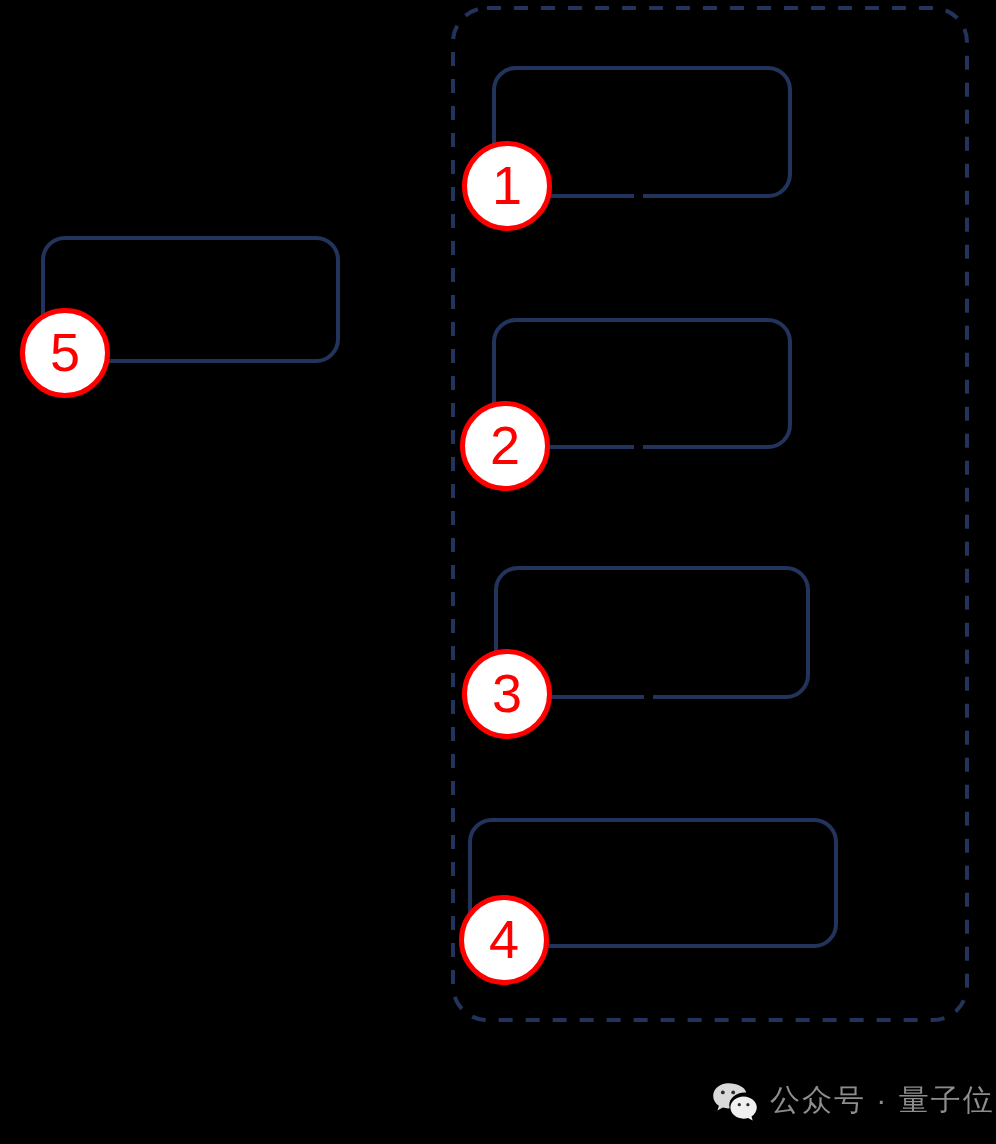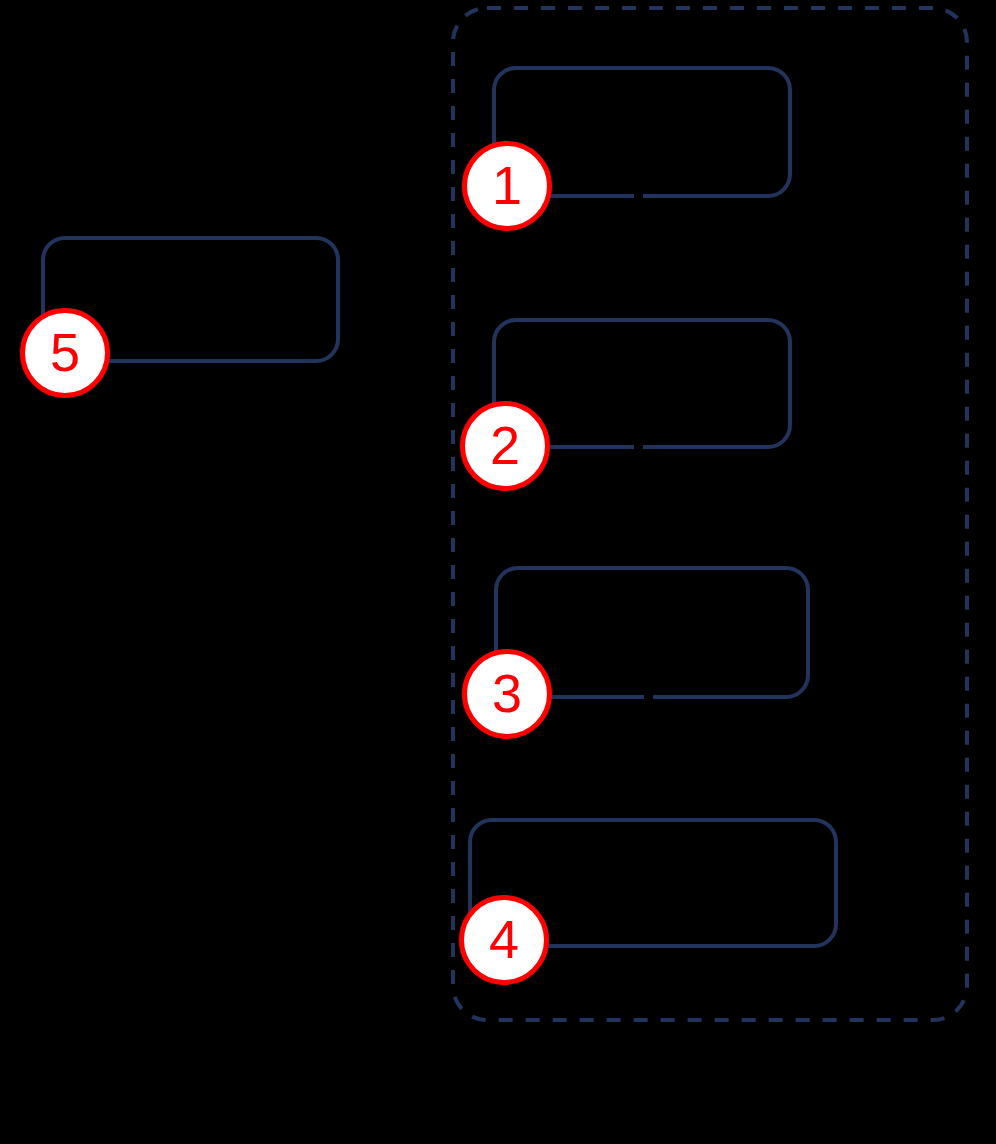--- a/index.html
+++ b/index.html
@@ -93,14 +93,28 @@
         <span>3</span>
       </div>
       <div class="marker" style="left: 459px; top: 895px; width: 90px; height: 90px; font-size: 54px; border-color: rgb(255, 0, 0); background: rgb(255, 255, 255); color: rgb(255, 0, 0);">
         <span>4</span>
       </div>
       <div class="marker" style="left: 20px; top: 308px; width: 90px; height: 90px; font-size: 54px; border-color: rgb(255, 0, 0); background: rgb(255, 255, 255); color: rgb(255, 0, 0);">
         <span>5</span>
       </div>
     </div>
 
+  <div id="watermark" style="left: 712px; top: 1080px;">
+    <svg class="wm-logo" viewBox="0 0 46 40" xmlns="http://www.w3.org/2000/svg">
+      <path d="M16.2 2.2C7.9 2.2 1.2 7.9 1.2 14.9c0 4 2.2 7.6 5.7 9.9l-1.5 4.6 5.4-2.8
+               c1.7.5 3.5.8 5.4.8 .5 0 1 0 1.5-.1 -.3-1-.5-2-.5-3.1 0-7.1 6.9-12.8 15.4-12.8
+               .6 0 1.1 0 1.7.1C33.1 6.2 25.4 2.2 16.2 2.2z" fill="#d9d9d9"></path>
+      <circle cx="10.8" cy="11.4" r="1.9" fill="#2b2b2b"></circle>
+      <circle cx="21.2" cy="11.4" r="1.9" fill="#2b2b2b"></circle>
+      <path d="M44.8 26.6c0-6.1-5.9-11.1-13.2-11.1 -7.3 0-13.2 5-13.2 11.1 0 6.1 5.9 11.1 13.2 11.1
+               1.6 0 3.1-.2 4.5-.7l4.6 2.4 -1.2-3.9C42.7 33.4 44.8 30.2 44.8 26.6z" fill="#f0f0f0"></path>
+      <circle cx="27.3" cy="23.7" r="1.6" fill="#2b2b2b"></circle>
+      <circle cx="35.9" cy="23.7" r="1.6" fill="#2b2b2b"></circle>
+    </svg>
+    <div class="wm-text" style="color: rgb(141, 141, 141);">公众号 · 量子位</div>
+  </div>
 
 </div>
 
 </body></html>

